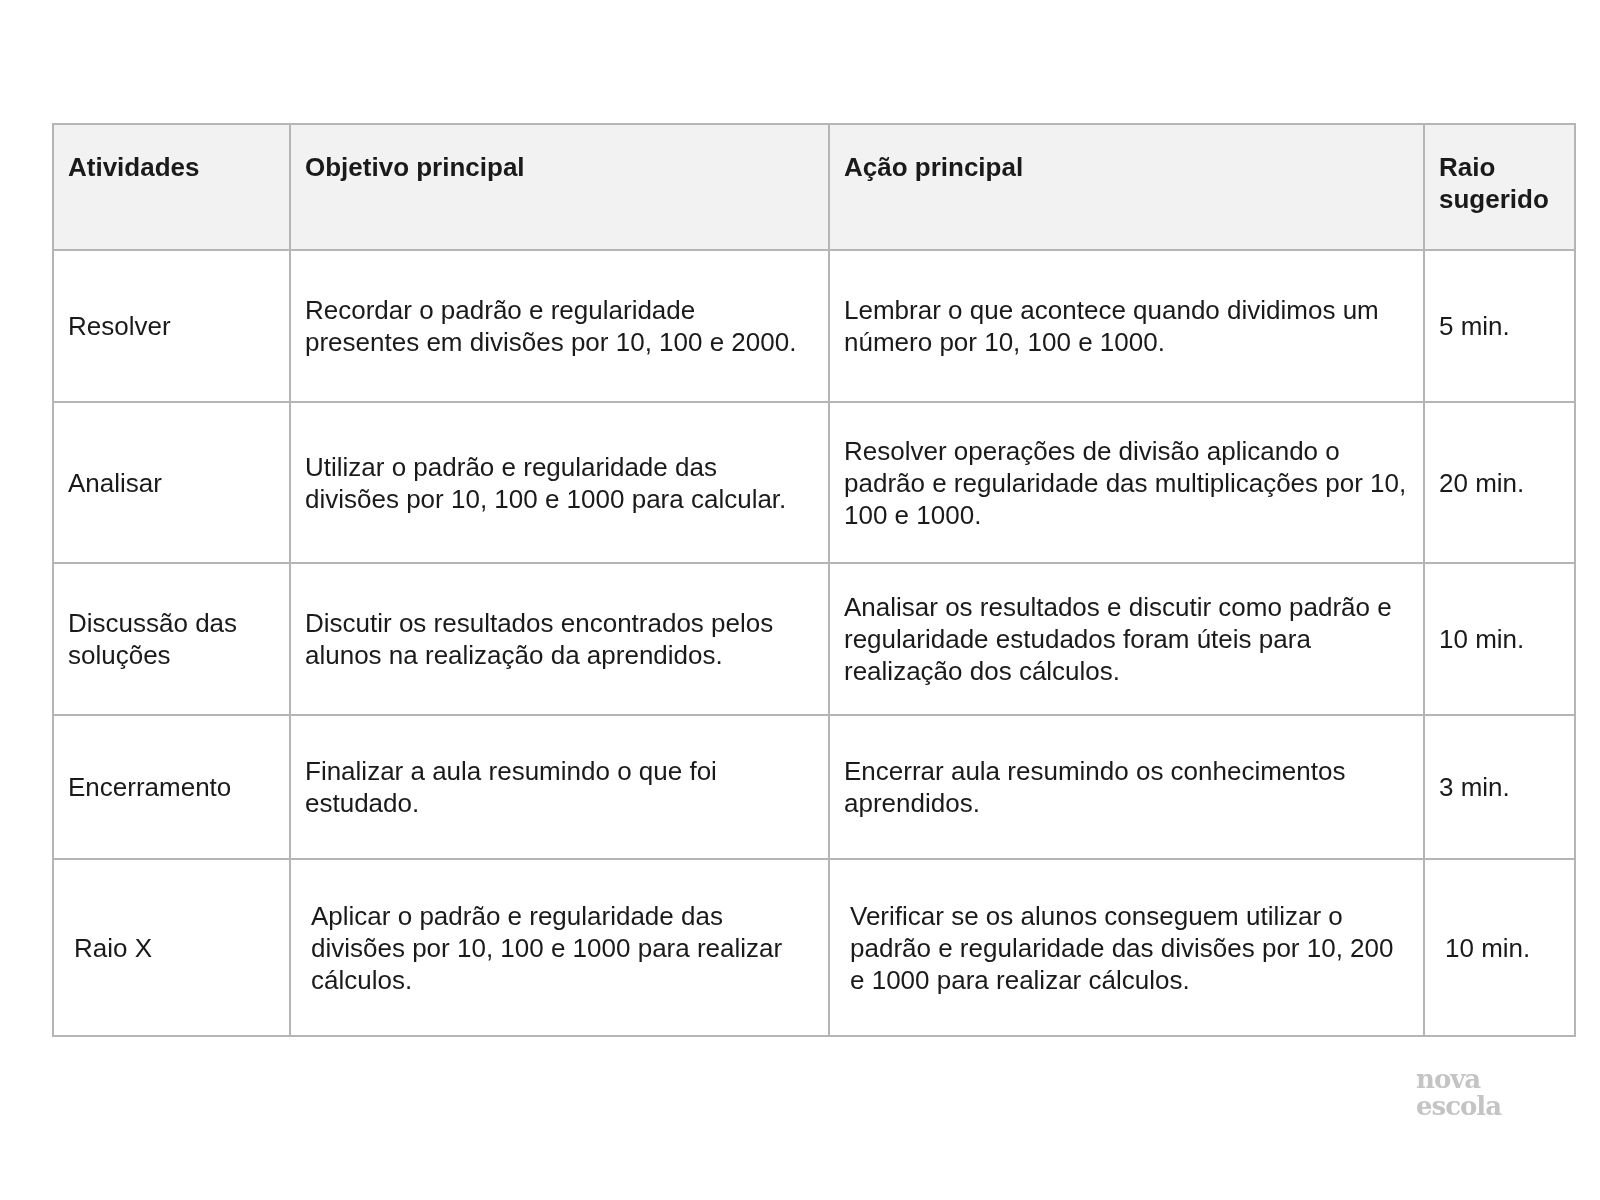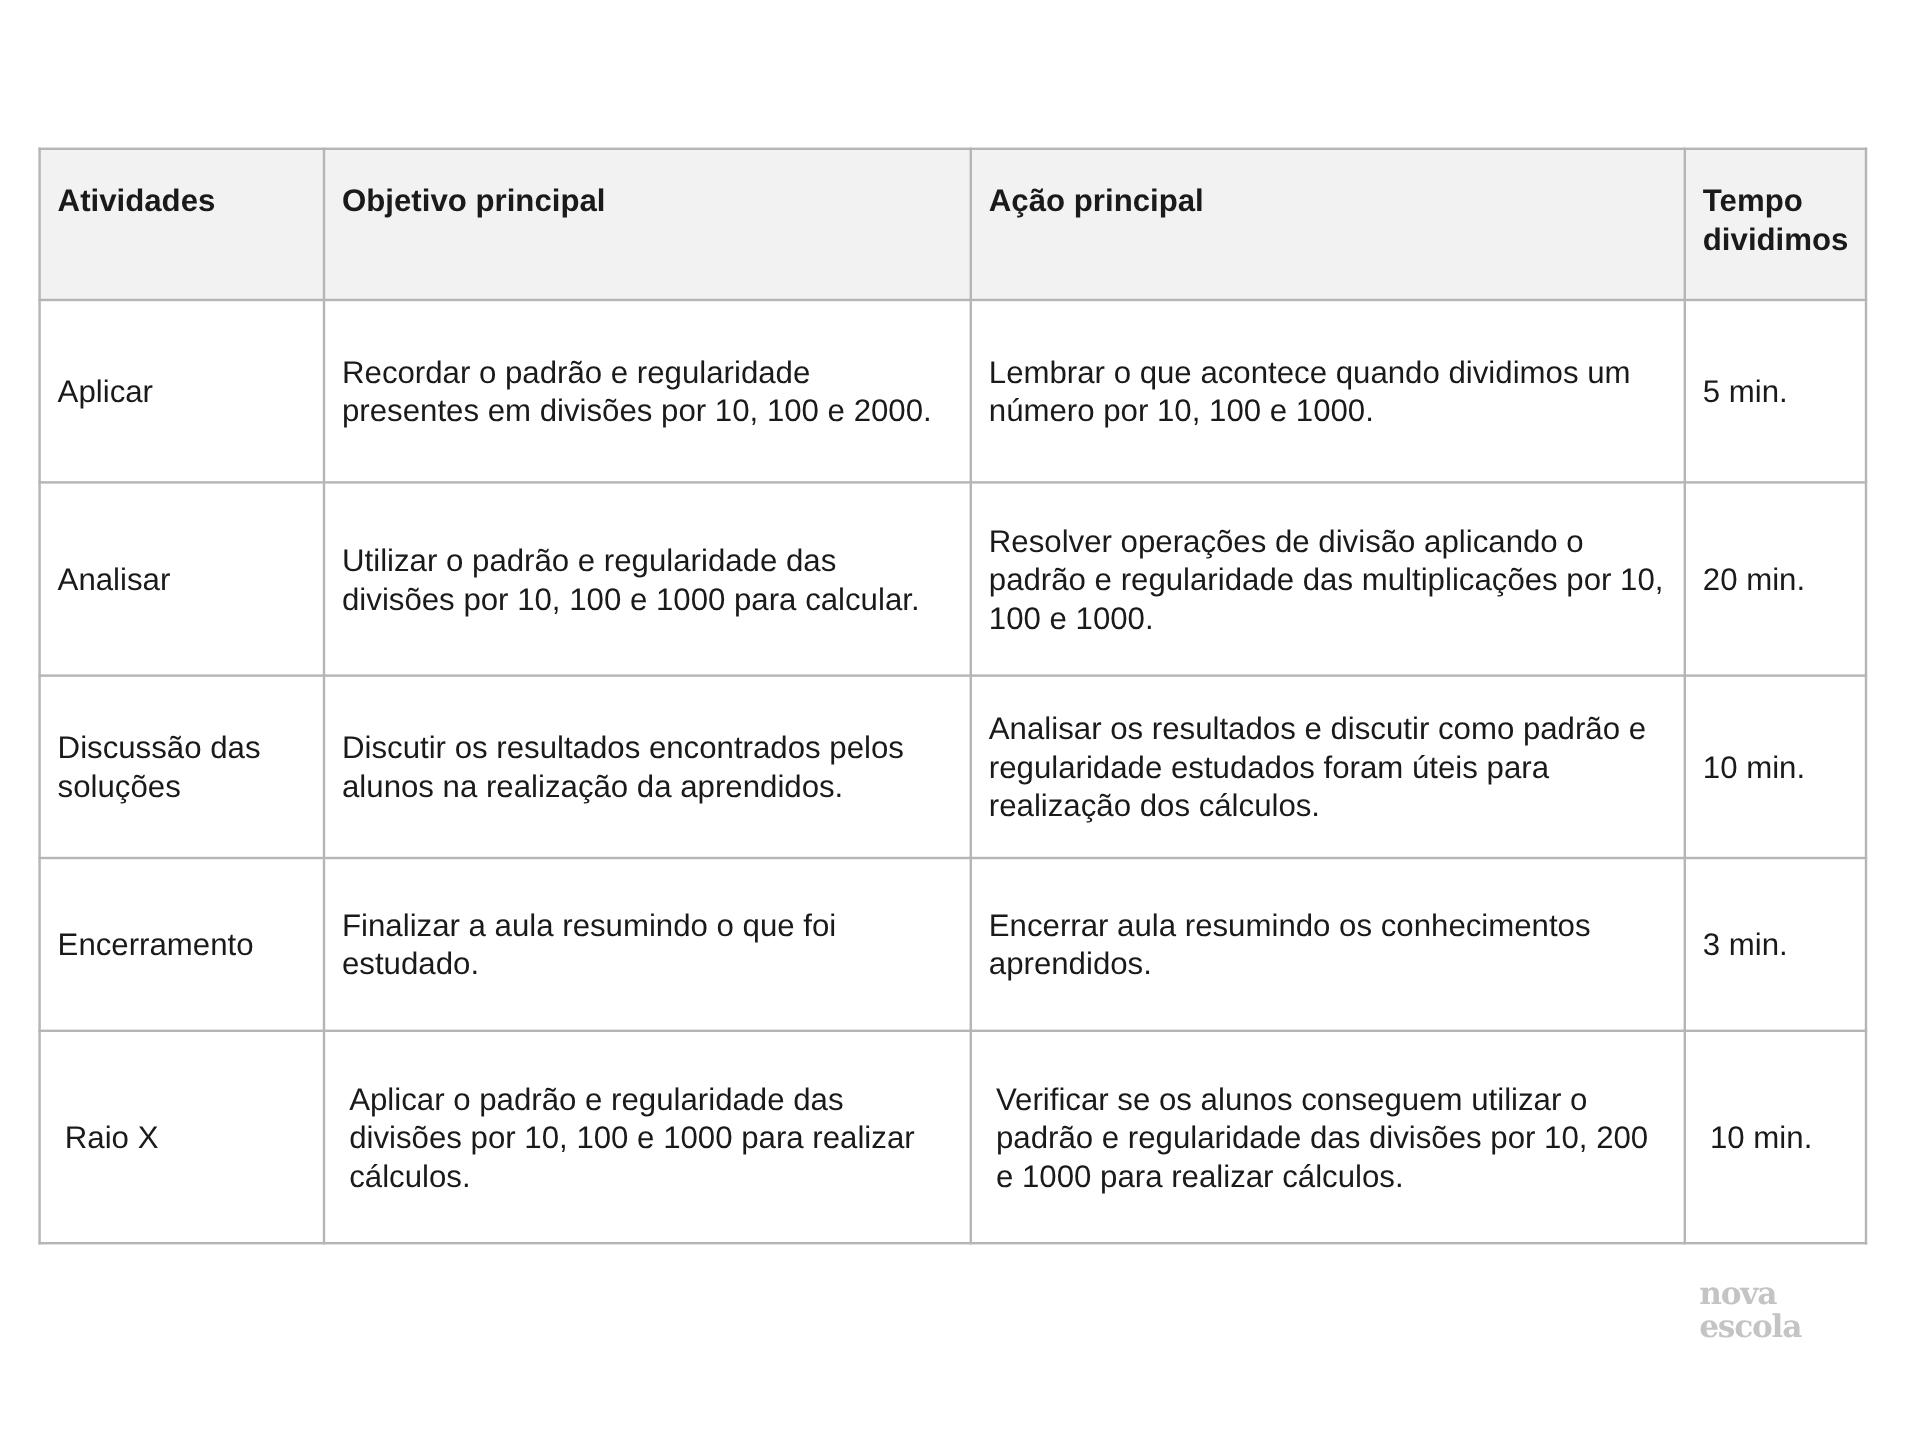--- a/index.html
+++ b/index.html
@@ -1,18 +1,18 @@
 <!DOCTYPE html>
 <html><head>
 <meta charset="utf-8">
 <style>
   html, body { margin:0; padding:0; background:#ffffff; }
   body { width:1600px; height:1200px; position:relative; overflow:hidden;
          font-family:"Liberation Sans", "DejaVu Sans", sans-serif; color:#1a1a1a; }
-  table { position:absolute; left:32px; top:123px; border-collapse:collapse;
+  table { position:absolute; left:52px; top:123px; border-collapse:collapse;
           width:1522px; table-layout:fixed; }
   td, th { border:2px solid #b5b5b5; vertical-align:middle; text-align:left;
            font-size:26px; line-height:32px; padding:0 14px; }
   th { background:#f2f2f2; font-weight:bold; vertical-align:top; padding-top:26px; height:98px; }
   col.c1 { width:237px; } col.c2 { width:539px; } col.c3 { width:595px; } col.c4 { width:151px; }
   tr.r1 td { height:150px; } tr.r2 td { height:159px; } tr.r3 td { height:150px; }
   tr.r4 td { height:142px; } tr.r5 td { height:175px;padding-left:20px; }
   .logo { position:absolute; left:1416px; top:1066px; font-family:"DejaVu Serif", serif;
           font-weight:bold; color:#c4c4c4; font-size:26px; line-height:27px; letter-spacing:-1px; }
 </style>
@@ -24,24 +24,24 @@
       <col class="c1">
       <col class="c2">
       <col class="c3">
       <col class="c4">
     </colgroup>
   <tbody>
       <tr>
     <th>Atividades</th>
     <th>Objetivo principal</th>
     <th>Ação principal</th>
-    <th>Tempo dividimos</th>
+    <th>Raio sugerido</th>
   </tr>
   <tr class="r1">
-    <td>Aplicar</td>
+    <td>Resolver</td>
     <td>Recordar o padrão e regularidade presentes em divisões por 10, 100 e 2000.</td>
     <td>Lembrar o que acontece quando dividimos um número por 10, 100 e 1000.</td>
     <td>5 min.</td>
   </tr>
   <tr class="r2">
     <td>Analisar</td>
     <td>Utilizar o padrão e regularidade das divisões por 10, 100 e 1000 para calcular.</td>
     <td>Resolver operações  de divisão aplicando o padrão e regularidade das multiplicações por 10, 100 e 1000.</td>
     <td>20 min.</td>
   </tr>

